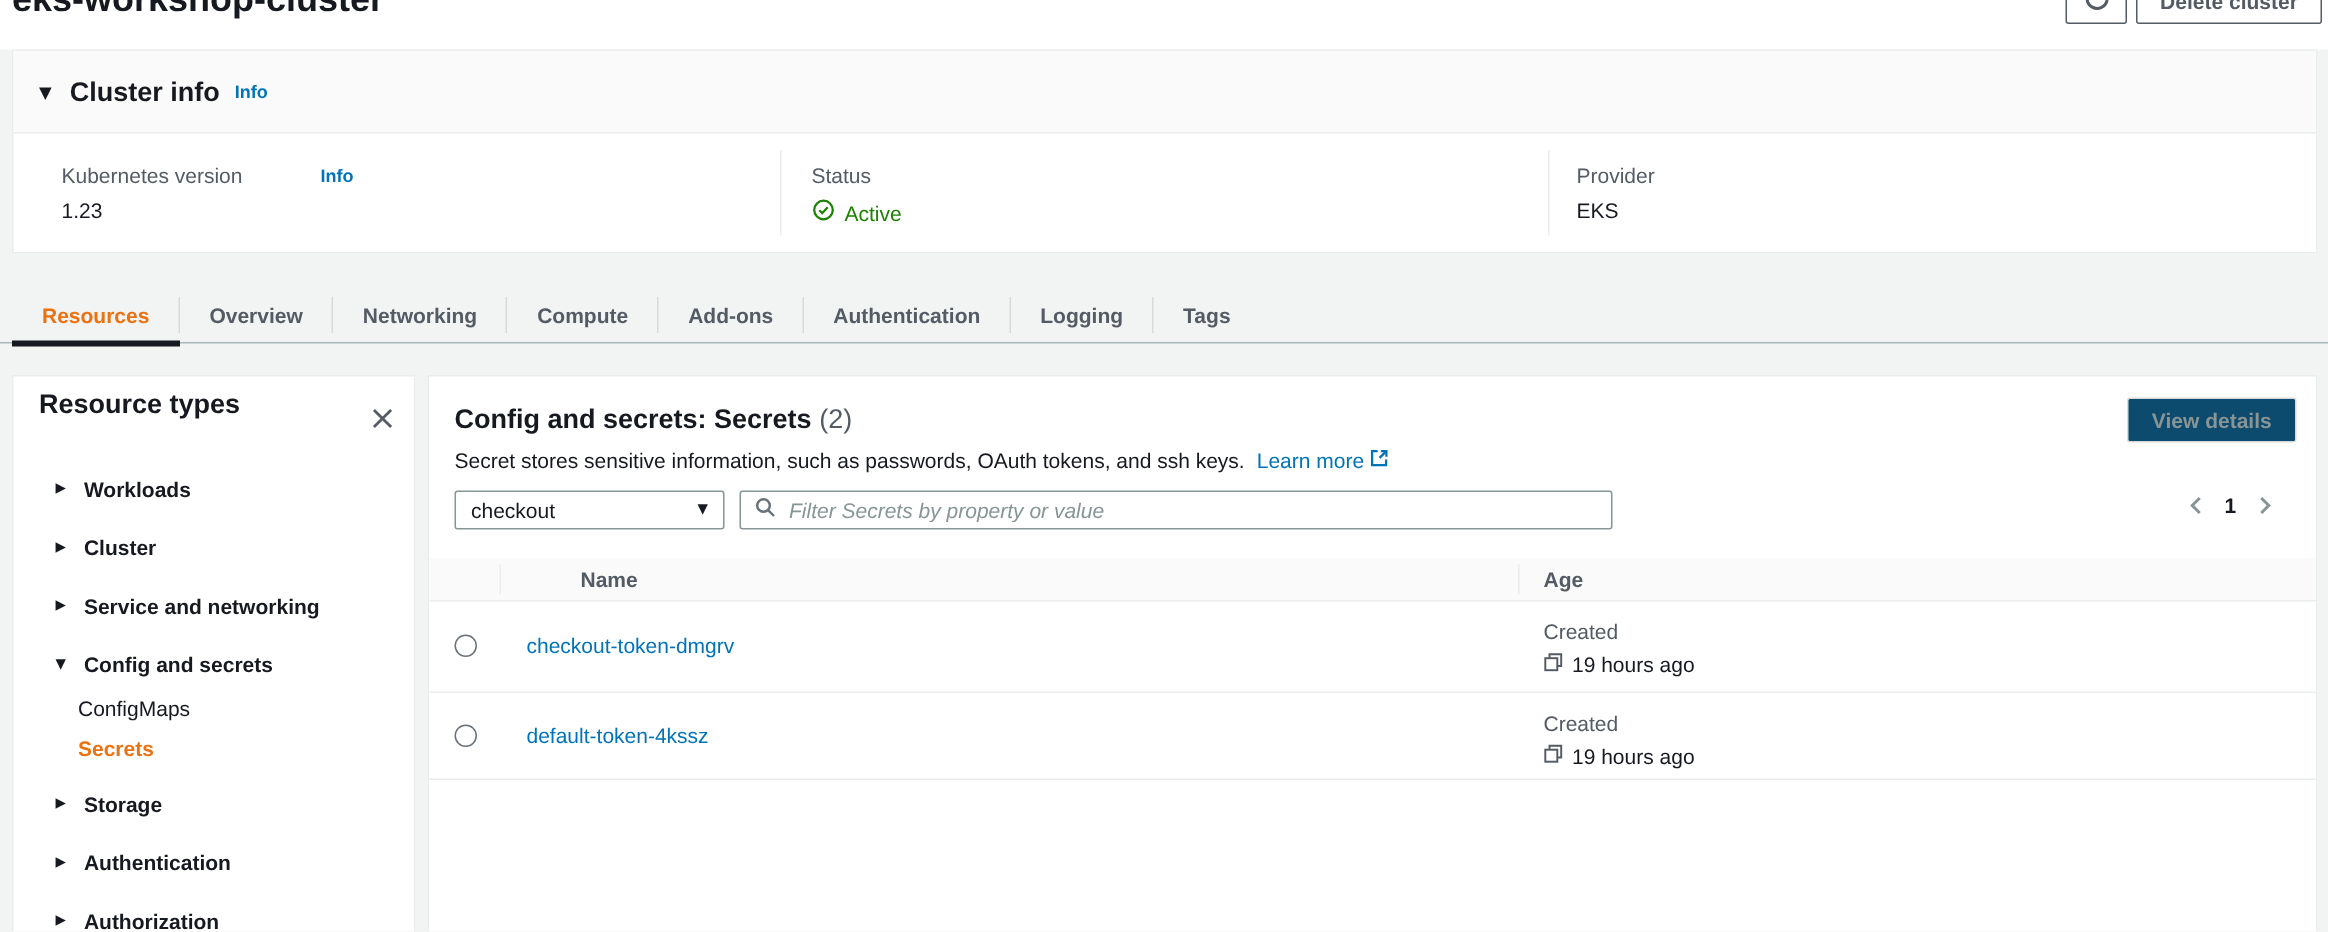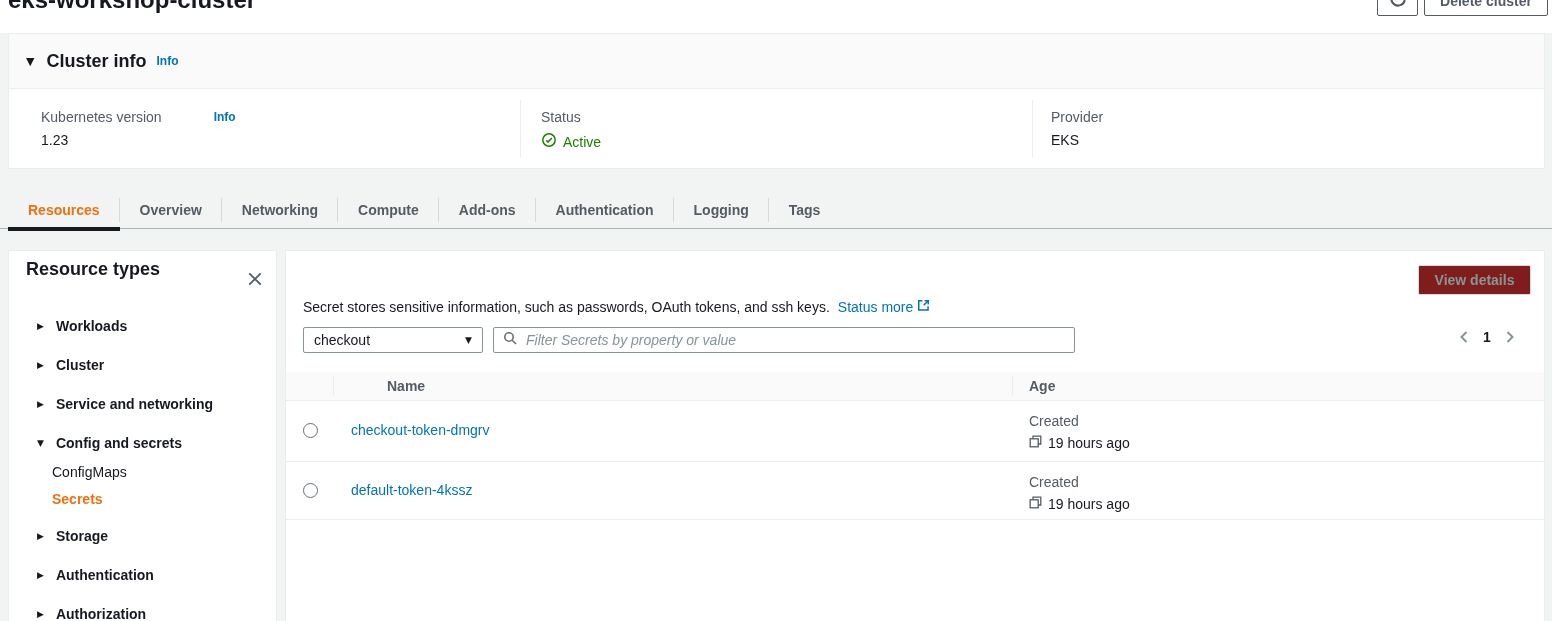--- a/index.html
+++ b/index.html
@@ -73,21 +73,21 @@
   .side-child.selected { font-weight:bold; color:#ec7211; }
 
   
   .main-panel { left:285px; top:250px; width:1260px; height:376px; }
   .main-heading { position:absolute; left:17px; top:18px; font-size:18px; font-weight:bold; white-space:nowrap; }
   .main-heading .count { font-weight:normal; color:#545b64; }
   .description { position:absolute; left:17px; top:48px; white-space:nowrap; display:flex; align-items:center; }
   .learn-more { color:#0073bb; margin-left:8px; cursor:pointer; display:flex; align-items:center; gap:4px; }
   .view-details {
     position:absolute; left:1132px; top:14px; width:113px; height:30px;
-    background:#7f1d1d; border:1px solid #d5dbdb; border-radius:2px;
+    background:#0c4a6e; border:1px solid #d5dbdb; border-radius:2px;
     color:#879596; font-weight:bold; font-size:14px;
     display:flex; align-items:center; justify-content:center; cursor:default;
   }
   .dropdown {
     position:absolute; left:17px; top:76px; width:180px; height:26px;
     border:1px solid #879596; border-radius:2px; background:#fff;
     display:flex; align-items:center; justify-content:space-between;
     padding:0 10px; cursor:pointer;
   }
   .dropdown .caret { font-family:"DejaVu Sans", sans-serif; font-size:9px; color:#16191f; }
@@ -246,26 +246,30 @@
     <span class="tri">▶</span>
     <span>Authentication</span>
   </div>
   <div class="side-row" style="top:354px">
     <span class="tri">▶</span>
     <span>Authorization</span>
   </div>
 </aside>
 
 <main class="panel main-panel">
+  <div class="main-heading">
+    <span>Config and secrets: Secrets</span>
+    <span class="count">(2)</span>
+  </div>
   <button class="view-details">View details</button>
 
   <div class="description">
     <span>Secret stores sensitive information, such as passwords, OAuth tokens, and ssh keys.</span>
     <span class="learn-more">
-      <span>Status more</span>
+      <span>Learn more</span>
       <span>
         <svg width="13" height="13" viewBox="0 0 12 12">
           <path d="M10.2 6.8 v3.4 H1.6 V1.6 H5" fill="none" stroke="#0073bb" stroke-width="1.4"></path>
           <path d="M7 1.6 h3.4 V5" fill="none" stroke="#0073bb" stroke-width="1.4"></path>
           <path d="M10.2 1.8 L6.2 5.8" stroke="#0073bb" stroke-width="1.4"></path>
         </svg>
       </span>
     </span>
   </div>
 

